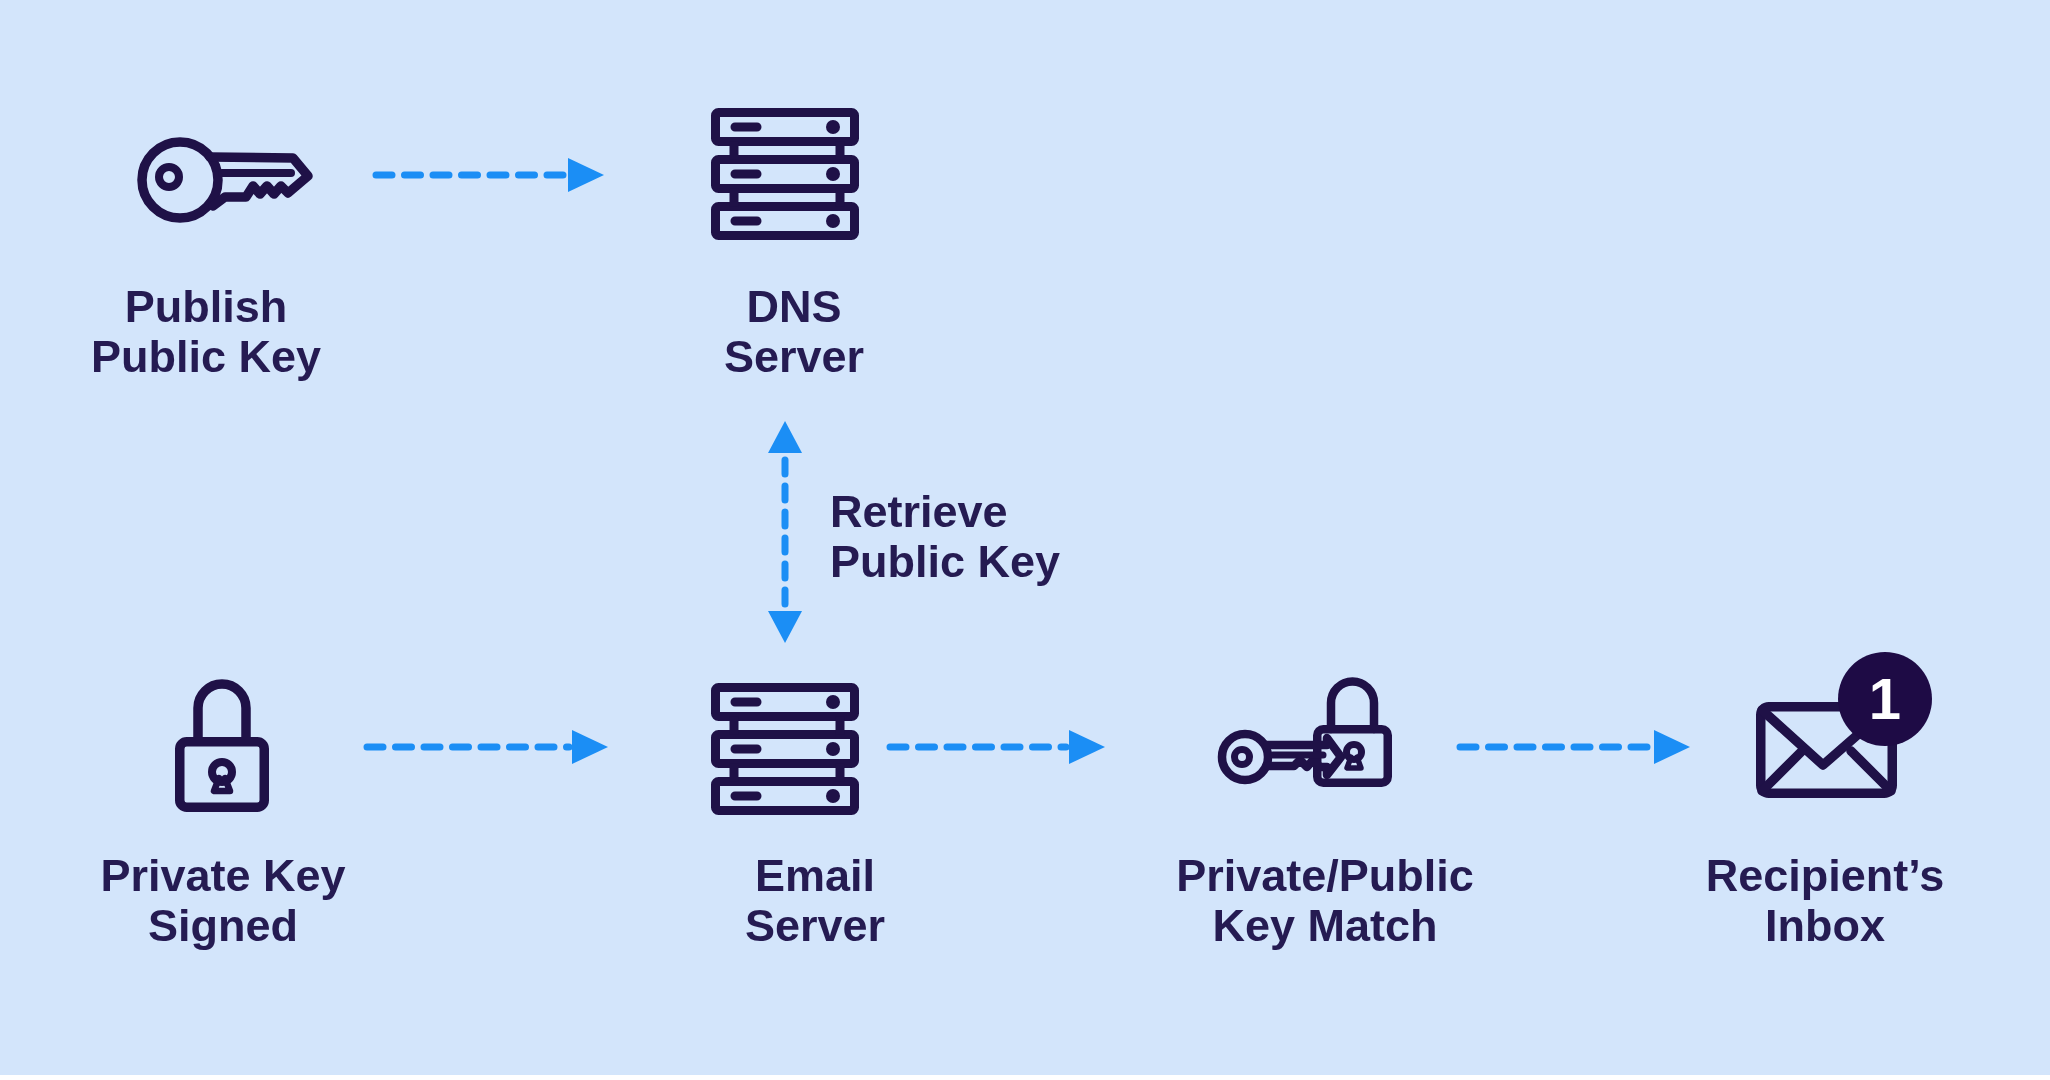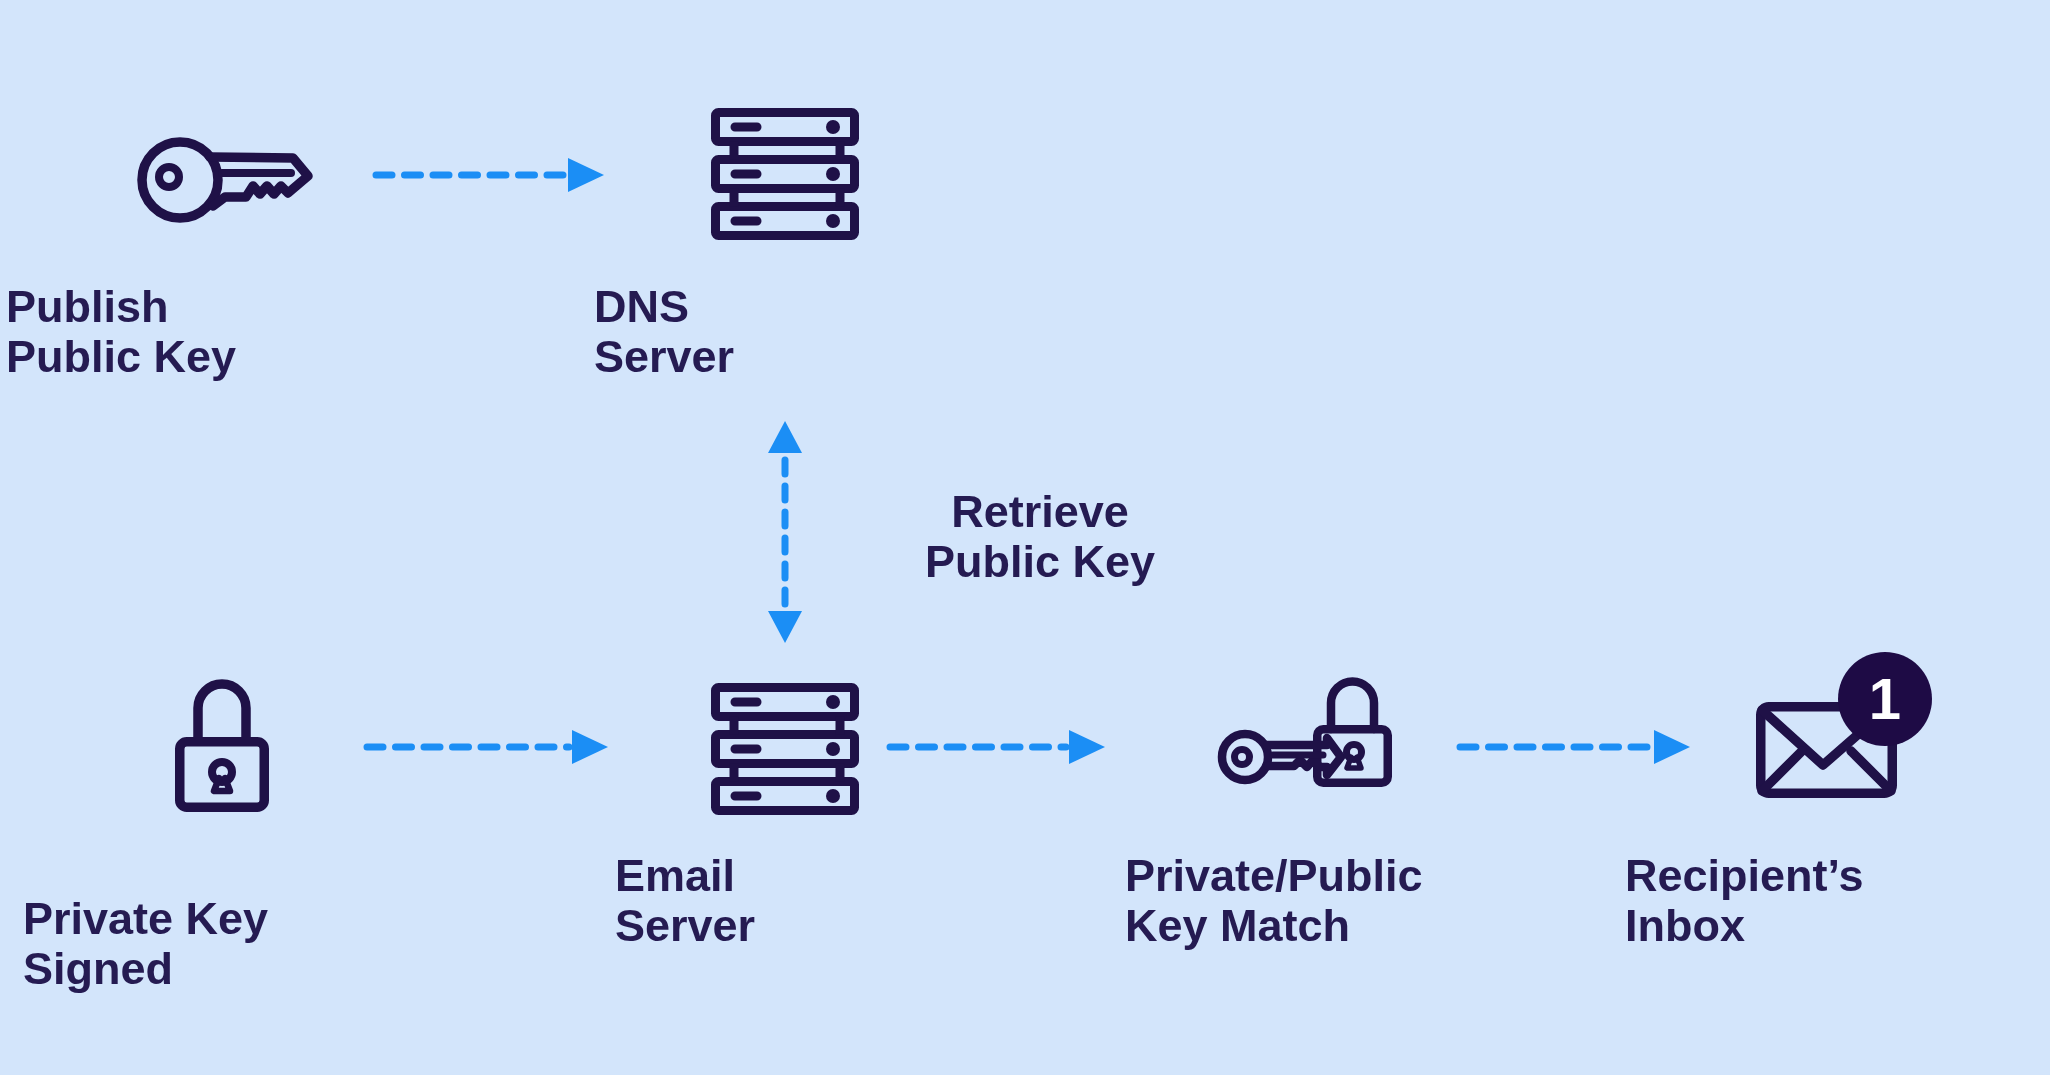--- a/index.html
+++ b/index.html
@@ -17,25 +17,25 @@
   }
   .bottom-strip {
     position:absolute; left:0; bottom:0; width:2050px; height:5px; background:#ffffff;
   }
   svg.icon { position:absolute; color:var(--ink); }
   svg.arrow { position:absolute; color:var(--arrow); }
   .label {
     position:absolute;
     font:700 45px/50px "Liberation Sans", sans-serif;
     color:var(--text);
-    text-align:left;
+    text-align:center;
     white-space:pre-line;
     letter-spacing:0;
   }
-  .label.left { text-align:center; }
+  .label.left { text-align:left; }
   .badge {
     position:absolute; left:1838px; top:652px;
     width:94px; height:94px; border-radius:50%;
     background:var(--badge-bg); color:var(--badge-text);
     display:flex; align-items:center; justify-content:center;
     font:700 58px/94px "Liberation Sans", sans-serif;
   }
 </style>
 </head>
 <body style="--bg: #d3e5fb; --ink: #1f1147; --text: #251b52; --arrow: #1b8ef5; --badge-bg: #1e0b45; --badge-text: #ffffff;">
@@ -144,21 +144,21 @@
 
   <div class="label" style="left:6px;top:282px;width:400px">Publish
 Public Key</div>
 
   <div class="label" style="left:594px;top:282px;width:400px">DNS
 Server</div>
 
   <div class="label left" style="left:830px;top:487px;width:420px">Retrieve
 Public Key</div>
 
-  <div class="label" style="left:23px;top:894px;width:400px">Private Key
+  <div class="label" style="left:23px;top:851px;width:400px">Private Key
 Signed</div>
 
   <div class="label" style="left:615px;top:851px;width:400px">Email
 Server</div>
 
   <div class="label" style="left:1125px;top:851px;width:400px">Private/Public
 Key Match</div>
 
   <div class="label" style="left:1625px;top:851px;width:400px">Recipient’s
 Inbox</div>

